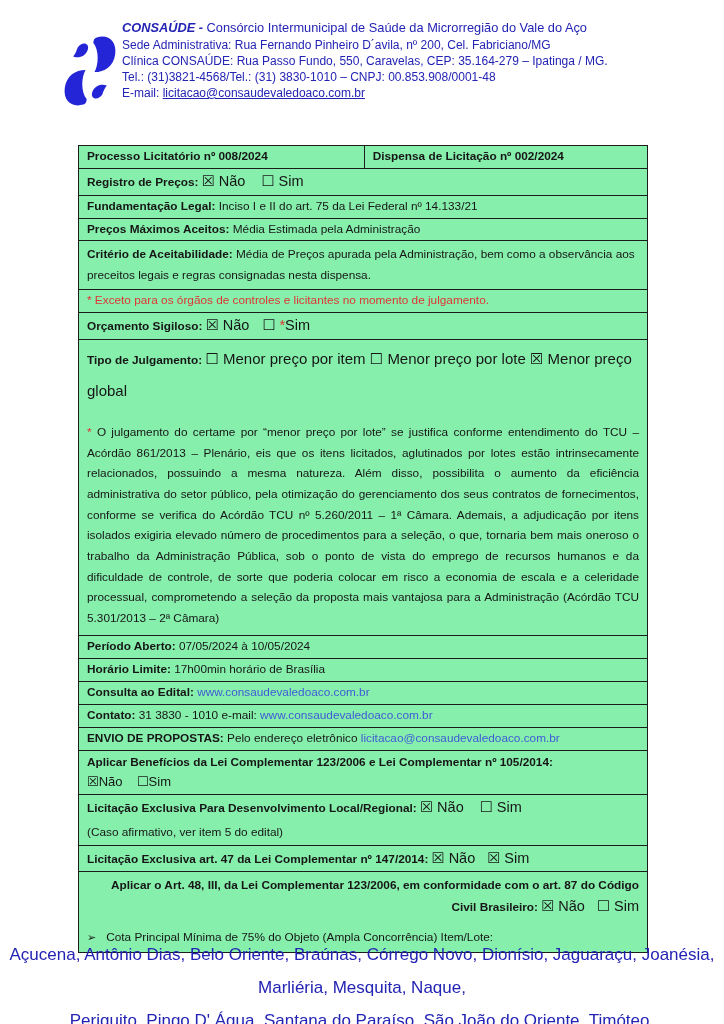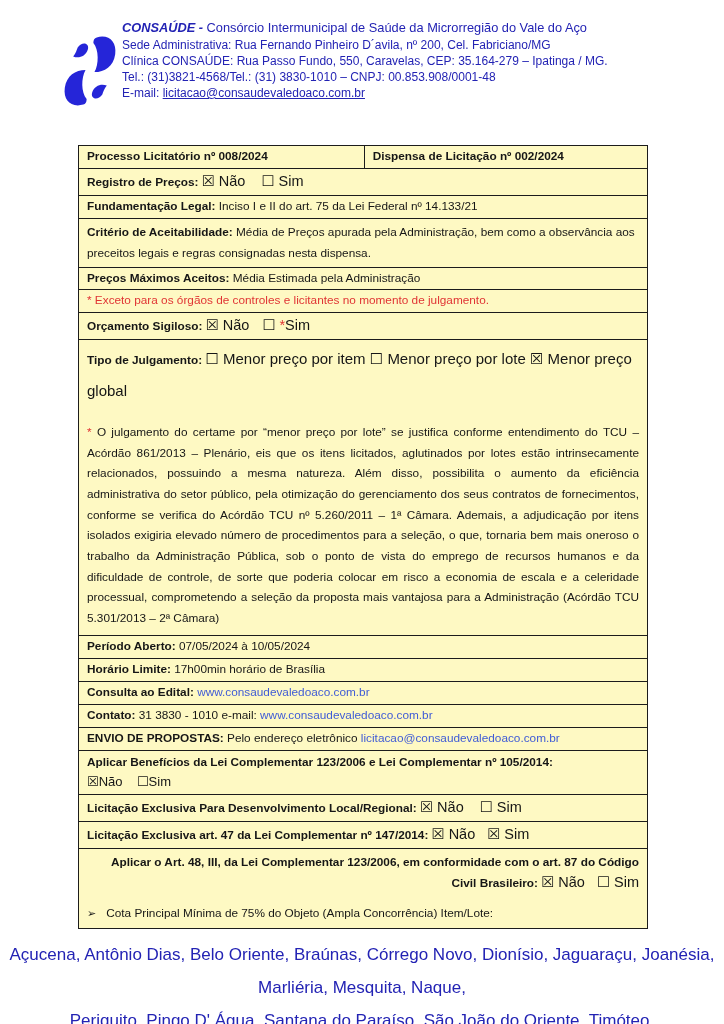--- a/index.html
+++ b/index.html
@@ -12,21 +12,21 @@
   .logo-wrap{width:64px;padding-top:14px;flex:0 0 64px;}
   .logo-wrap svg{width:56px;height:78px;display:block;margin-left:4px;}
   .header-text{flex:1;text-align:left;color:#2323b4;}
   .h-title{font-size:12.8px;margin:2px 0 3px 0;}
   .h-title .ttl-b{font-weight:bold;font-style:italic;}
   .h-small{font-size:12px;line-height:1.33;}
   .h-email a{color:#2323b4;text-decoration:underline;cursor:pointer;}
   
   .doc-table{
     position:absolute;left:78px;top:145px;width:570px;
-    border:1.6px solid #1c1c1c;box-sizing:border-box;background:#fef9c3;
+    border:1.6px solid #1c1c1c;box-sizing:border-box;background:#86efac;
   }
   .row{border-bottom:1.5px solid #1c1c1c;padding:3px 8px;font-size:11.8px;line-height:1.5;}
   .row:last-child{border-bottom:none;}
   .row b{font-weight:bold;}
   .row-2col{display:flex;padding:0;}
   .cell{padding:3px 8px;box-sizing:border-box;font-weight:bold;}
   .cell.c1{width:50.3%;border-right:1.5px solid #1c1c1c;}
   .cell.c2{flex:1;}
   .opts{font-size:14.5px;line-height:1.3;white-space:nowrap;}
   .opts-sm{font-size:13px;line-height:1.5;}
@@ -81,28 +81,28 @@
     <div class="row">
       <b>Registro de Preços:</b>
       <span class="opts">☒ Não&nbsp;&nbsp;&nbsp;&nbsp;☐ Sim</span>
     </div>
 
     <div class="row tight">
       <b>Fundamentação Legal:</b>
       <span>Inciso I e II do art. 75 da Lei Federal nº 14.133/21</span>
     </div>
 
+    <div class="row tight">
+      <b>Preços Máximos Aceitos:</b>
+      <span>Média Estimada pela Administração</span>
+    </div>
+
     <div class="row crit">
       <b>Critério de Aceitabilidade:</b>
       <span>Média de Preços apurada pela Administração, bem como a observância aos preceitos legais e regras consignadas nesta dispensa.</span>
-    </div>
-
-    <div class="row tight">
-      <b>Preços Máximos Aceitos:</b>
-      <span>Média Estimada pela Administração</span>
     </div>
 
     <div class="row tight red">* Exceto para os órgãos de controles e licitantes no momento de julgamento.</div>
 
     <div class="row">
       <b>Orçamento Sigiloso:</b>
       <span class="opts">☒ Não</span>&nbsp;&nbsp;&nbsp;
       <span class="opts"><span>☐ </span><span class="red">*</span><span>Sim</span></span>
     </div>
 
@@ -142,20 +142,21 @@
     </div>
 
     <div class="row">
       <div><b>Aplicar Benefícios da Lei Complementar 123/2006 e Lei Complementar nº 105/2014:</b></div>
       <div class="opts-sm" style="">☒Não&nbsp;&nbsp;&nbsp;&nbsp;☐Sim</div>
     </div>
 
     <div class="row">
       <div><b>Licitação Exclusiva Para Desenvolvimento Local/Regional:</b>
       <span class="opts">☒ Não&nbsp;&nbsp;&nbsp;&nbsp;☐ Sim</span></div>
+      <div class="note-line">(Caso afirmativo, ver item 5 do edital)</div>
     </div>
 
     <div class="row">
       <b>Licitação Exclusiva art. 47 da Lei Complementar nº 147/2014:</b>
       <span class="opts">☒ Não&nbsp;&nbsp;&nbsp;☒ Sim</span>
     </div>
 
     <div class="row">
       <div style="line-height:1.85;text-align:right;"><b>Aplicar o Art. 48, III, da Lei Complementar 123/2006, em conformidade com o art. 87 do Código Civil Brasileiro:</b>
       <span class="opts">☒ Não&nbsp;&nbsp;&nbsp;☐ Sim</span></div>

